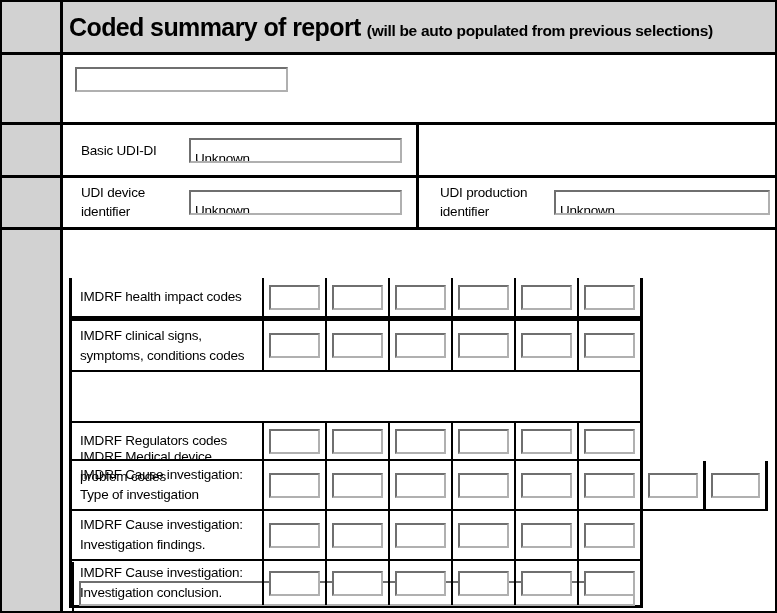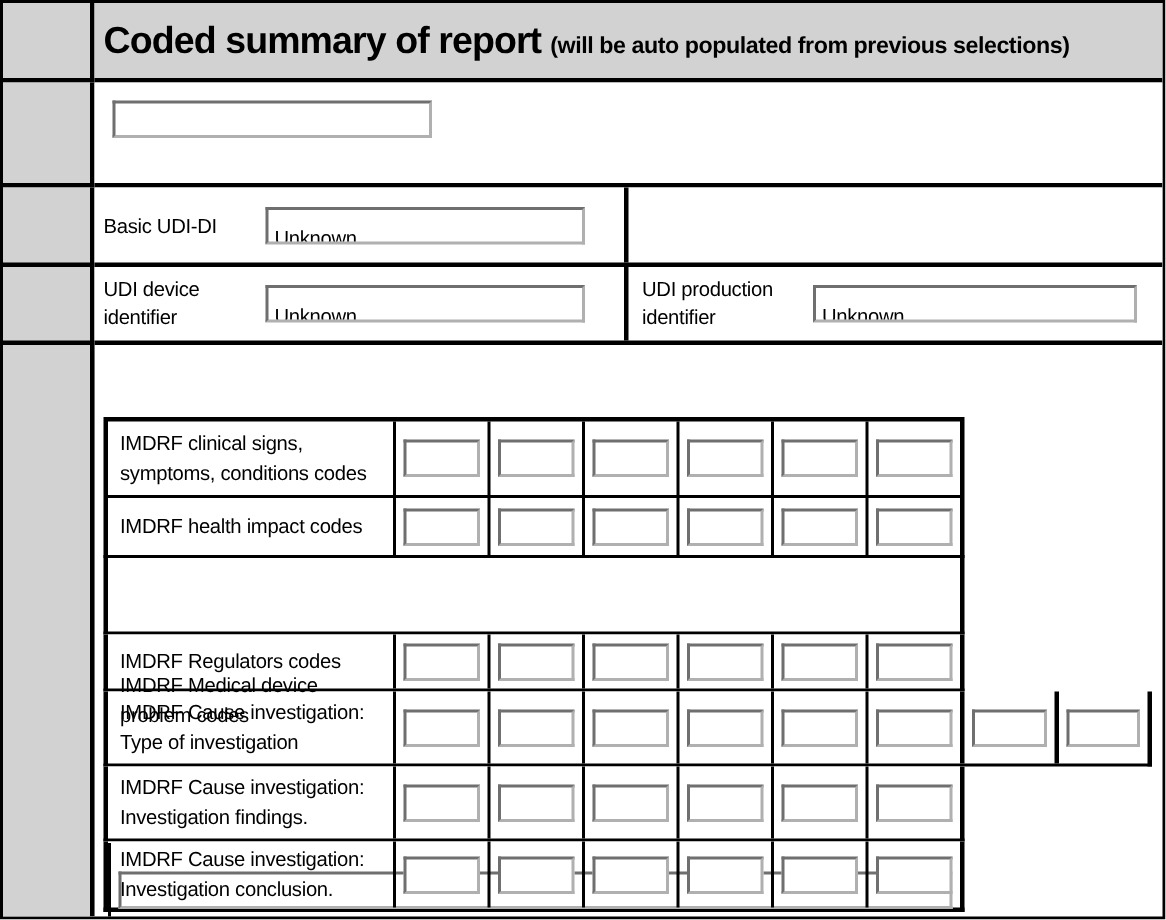--- a/index.html
+++ b/index.html
@@ -33,21 +33,21 @@
   .g5 { top: 228px; height: 381px; border-bottom: none; }
 
   .main { position: absolute; left: 61px; top: 0; width: 712px; height: 609px; }
 
   .row { position: absolute; left: 0; width: 712px; border-bottom: 3px solid #000; background: #fff; }
   .row-header { top: 0; height: 53px; background: #d2d2d2; padding: 11px 0 0 6px; white-space: nowrap; }
   .title { font-size: 25px; font-weight: bold; letter-spacing: -0.6px; }
   .subtitle { font-size: 15.5px; font-weight: bold; letter-spacing: -0.3px; margin-left: 6px; }
 
   .row-device { top: 53px; height: 70px; }
-  .field-label { font-size: 13.5px; }
+  .field-label { font-size: 13.5px; margin-left: 12px; }
   .row-device .field-label { margin: 6px 0 0 6px; display: block; }
   .device-input { display: block; margin: 12px 0 0 12px; width: 690px; height: 26px; }
 
   .row-basic { top: 123px; height: 53px; }
   .row-udi   { top: 176px; height: 52px; }
   .pane-left {
     position: absolute; left: 0; top: 0; bottom: 0; width: 356px;
     border-right: 3px solid #000; display: flex; align-items: center; padding-left: 6px;
   }
   .pane-right {
@@ -134,20 +134,41 @@
       <div class="pane-right">
         <span class="field-label pre">UDI production
 identifier</span>
         <input class="text-input" value="Unknown" style="">
       </div>
     </div>
 
     <div class="section-imdrf">
 
       <div class="codes-table">
+        <div class="t-row r2">
+          <div class="t-label pre">IMDRF health impact codes</div>
+        <div class="t-cell">
+              <input class="code-box" style="">
+            </div>
+            <div class="t-cell">
+              <input class="code-box" style="">
+            </div>
+            <div class="t-cell">
+              <input class="code-box" style="">
+            </div>
+            <div class="t-cell">
+              <input class="code-box" style="">
+            </div>
+            <div class="t-cell">
+              <input class="code-box" style="">
+            </div>
+            <div class="t-cell">
+              <input class="code-box" style="">
+            </div>
+          </div>
         <div class="t-row first r1">
           <div class="t-label pre">IMDRF clinical signs,
 symptoms, conditions codes</div>
         <div class="t-cell">
               <input class="code-box" style="">
             </div>
             <div class="t-cell">
               <input class="code-box" style="">
             </div>
             <div class="t-cell">
@@ -156,41 +177,20 @@
             <div class="t-cell">
               <input class="code-box" style="">
             </div>
             <div class="t-cell">
               <input class="code-box" style="">
             </div>
             <div class="t-cell">
               <input class="code-box" style="">
             </div>
           </div>
-        <div class="t-row r2">
-          <div class="t-label pre">IMDRF health impact codes</div>
-        <div class="t-cell">
-              <input class="code-box" style="">
-            </div>
-            <div class="t-cell">
-              <input class="code-box" style="">
-            </div>
-            <div class="t-cell">
-              <input class="code-box" style="">
-            </div>
-            <div class="t-cell">
-              <input class="code-box" style="">
-            </div>
-            <div class="t-cell">
-              <input class="code-box" style="">
-            </div>
-            <div class="t-cell">
-              <input class="code-box" style="">
-            </div>
-          </div>
         <div class="t-row r3">
           <div class="t-label pre">IMDRF Medical device
 problem codes</div>
         <div class="t-cell">
               <input class="code-box" style="">
             </div>
             <div class="t-cell">
               <input class="code-box" style="">
             </div>
             <div class="t-cell">

